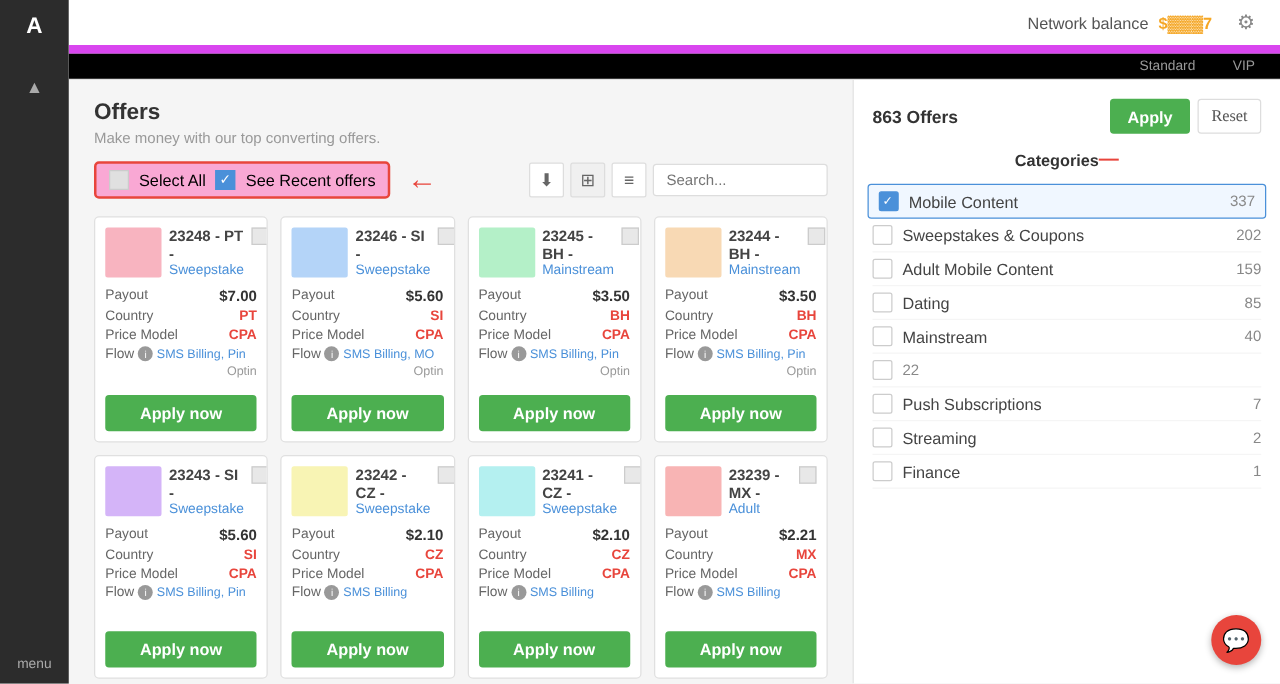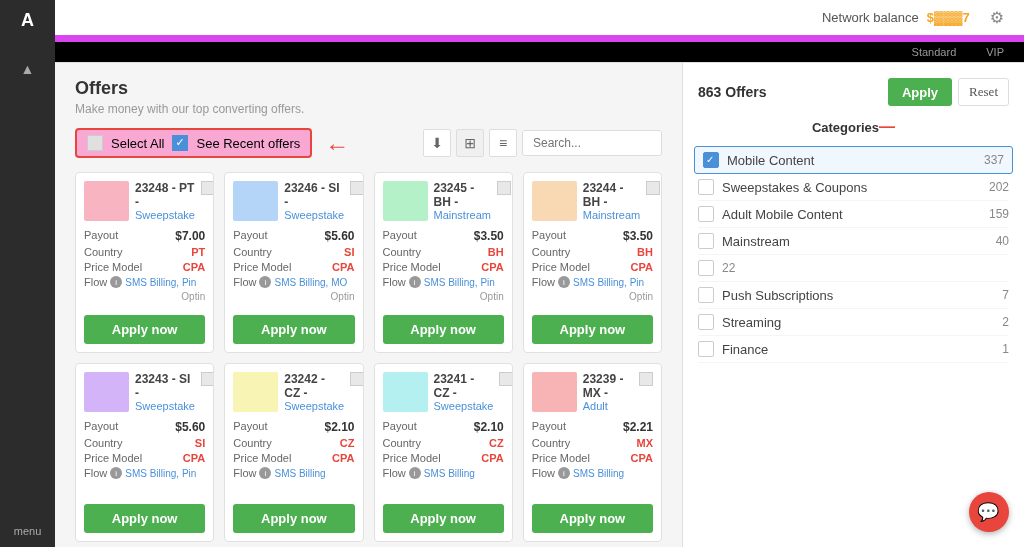--- a/index.html
+++ b/index.html
@@ -757,20 +757,25 @@
     <span class="cat-name">Sweepstakes &amp; Coupons</span>
     <span class="cat-count">202</span>
   </div>
           <div class="category-item">
     <div class="cat-checkbox"></div>
     <span class="cat-name">Adult Mobile Content</span>
     <span class="cat-count">159</span>
   </div>
           <div class="category-item">
     <div class="cat-checkbox"></div>
+    <span class="cat-name">Dating</span>
+    <span class="cat-count">85</span>
+  </div>
+          <div class="category-item">
+    <div class="cat-checkbox"></div>
     <span class="cat-name">Mainstream</span>
     <span class="cat-count">40</span>
   </div>
           <div class="category-item">
     <div class="cat-checkbox"></div>
     <span class="cat-count">22</span>
   </div>
           <div class="category-item">
     <div class="cat-checkbox"></div>
     <span class="cat-name">Push Subscriptions</span>

